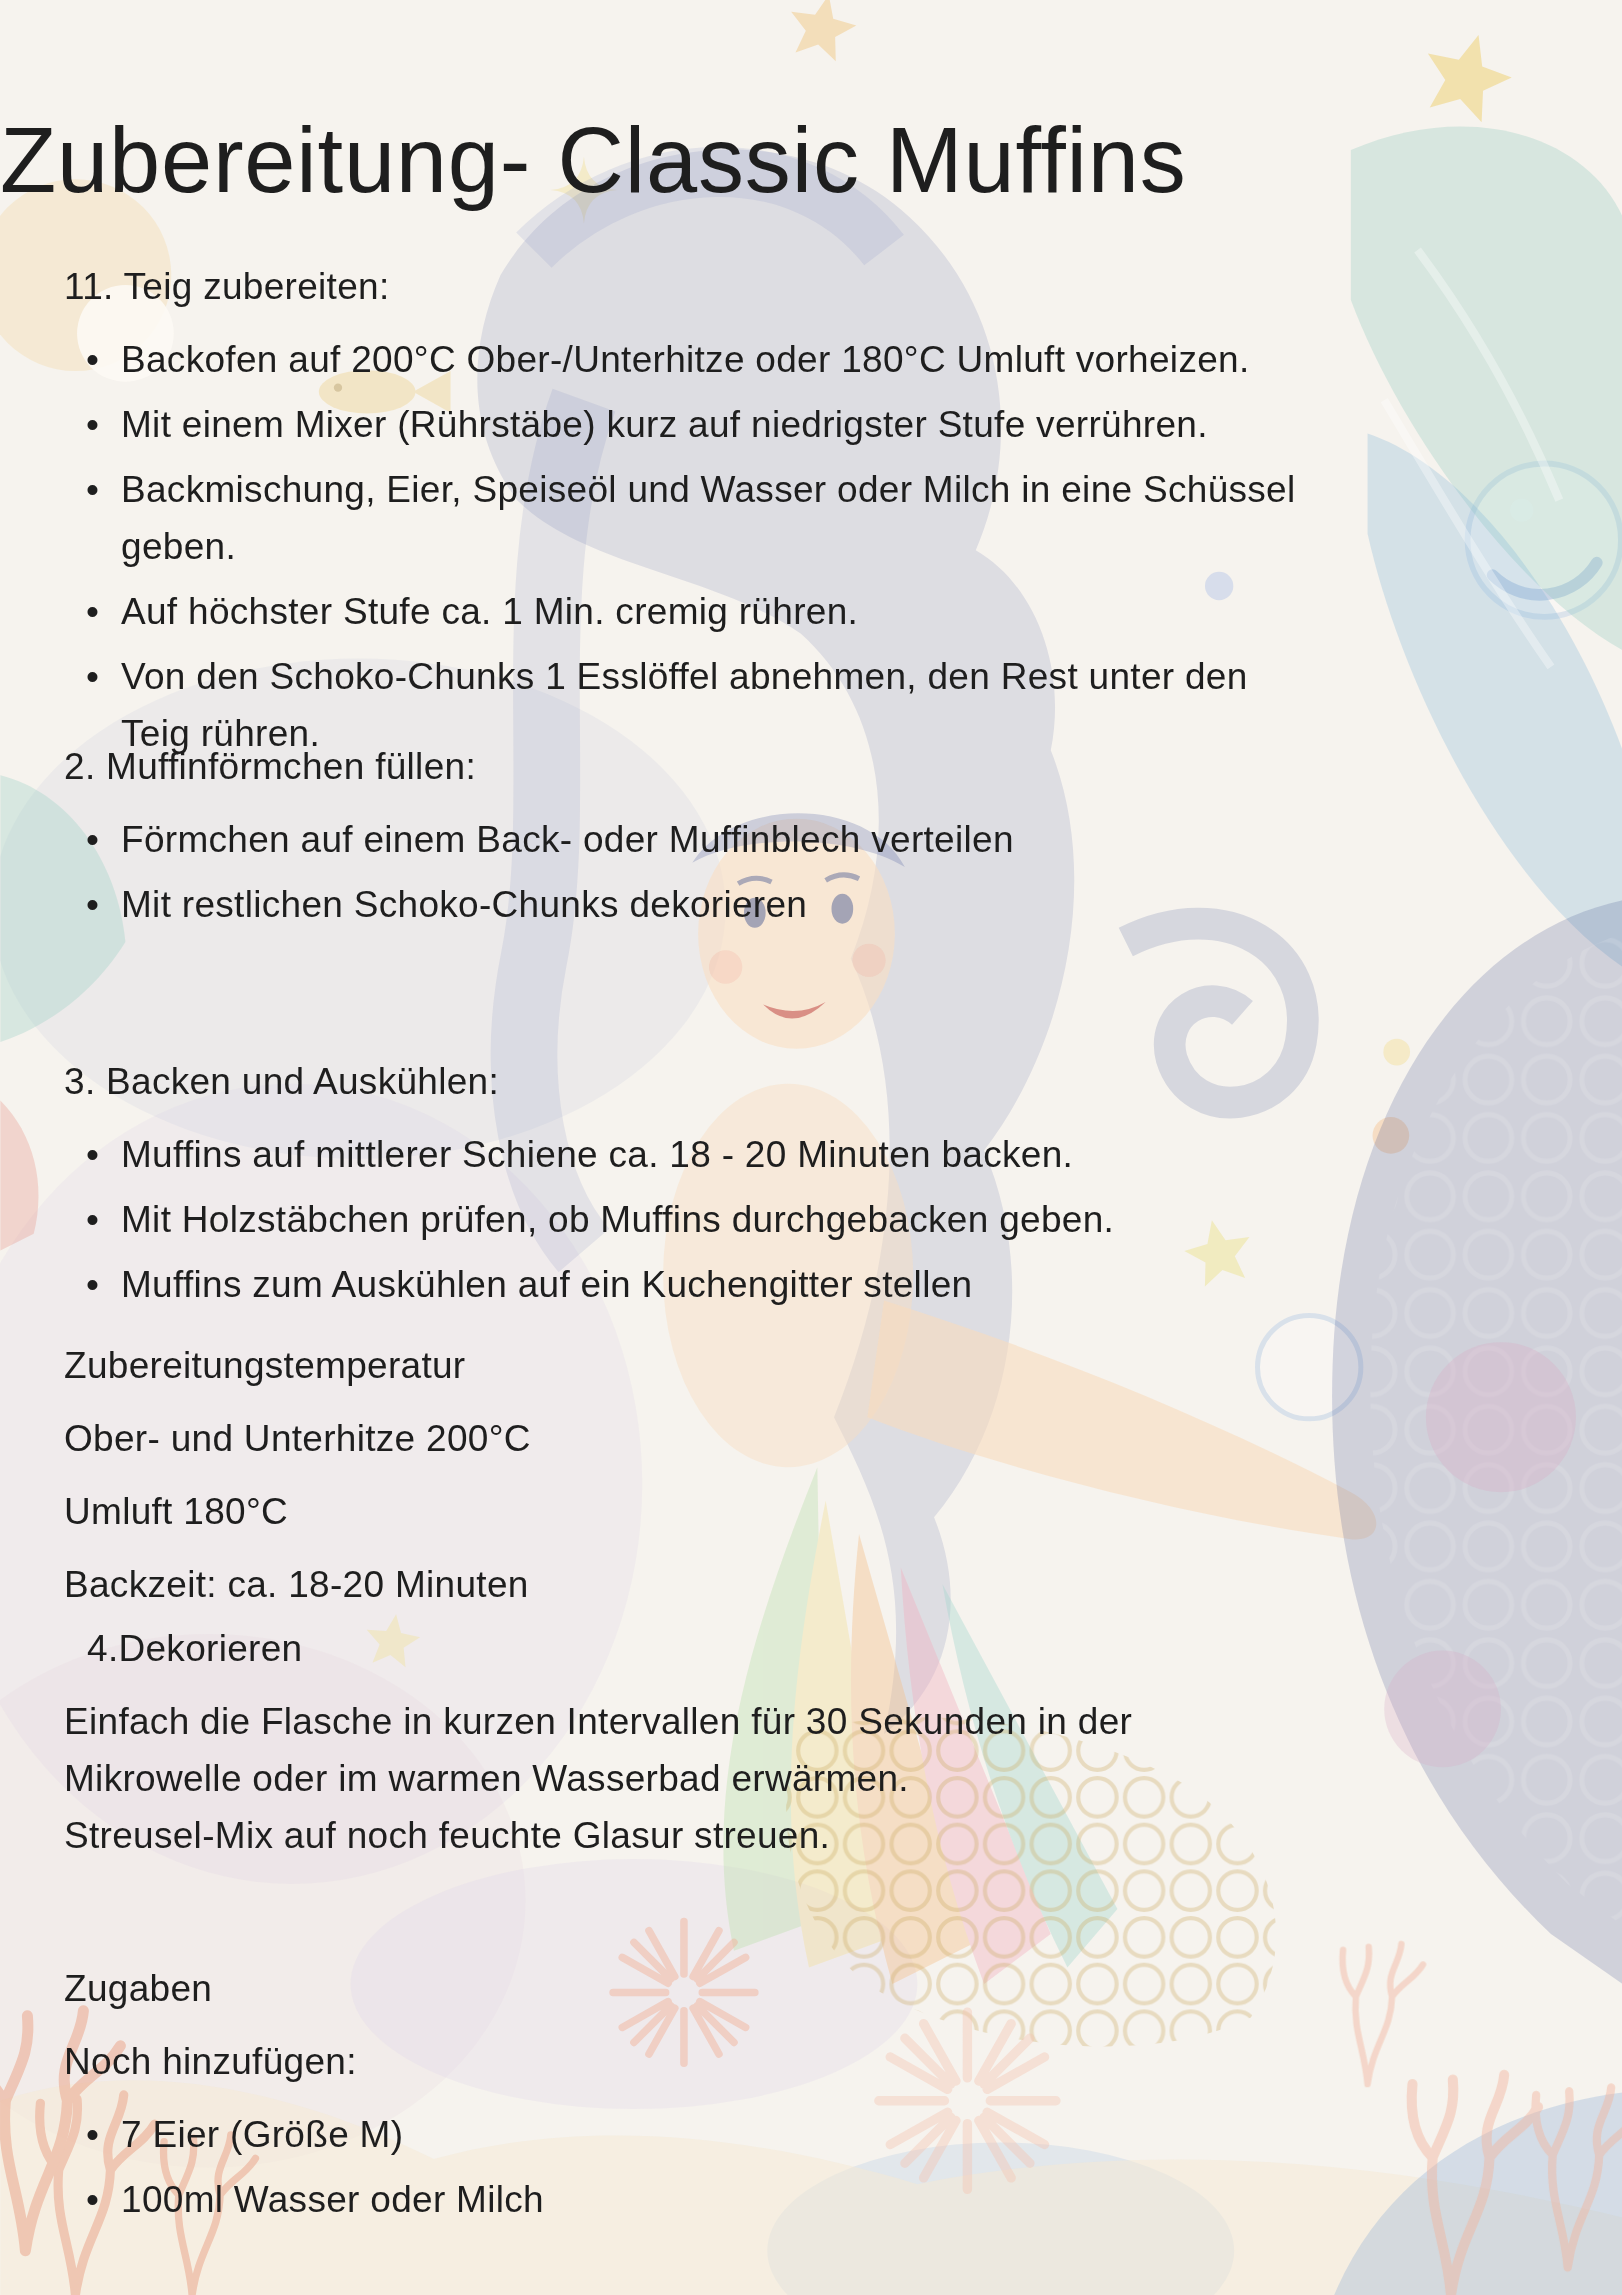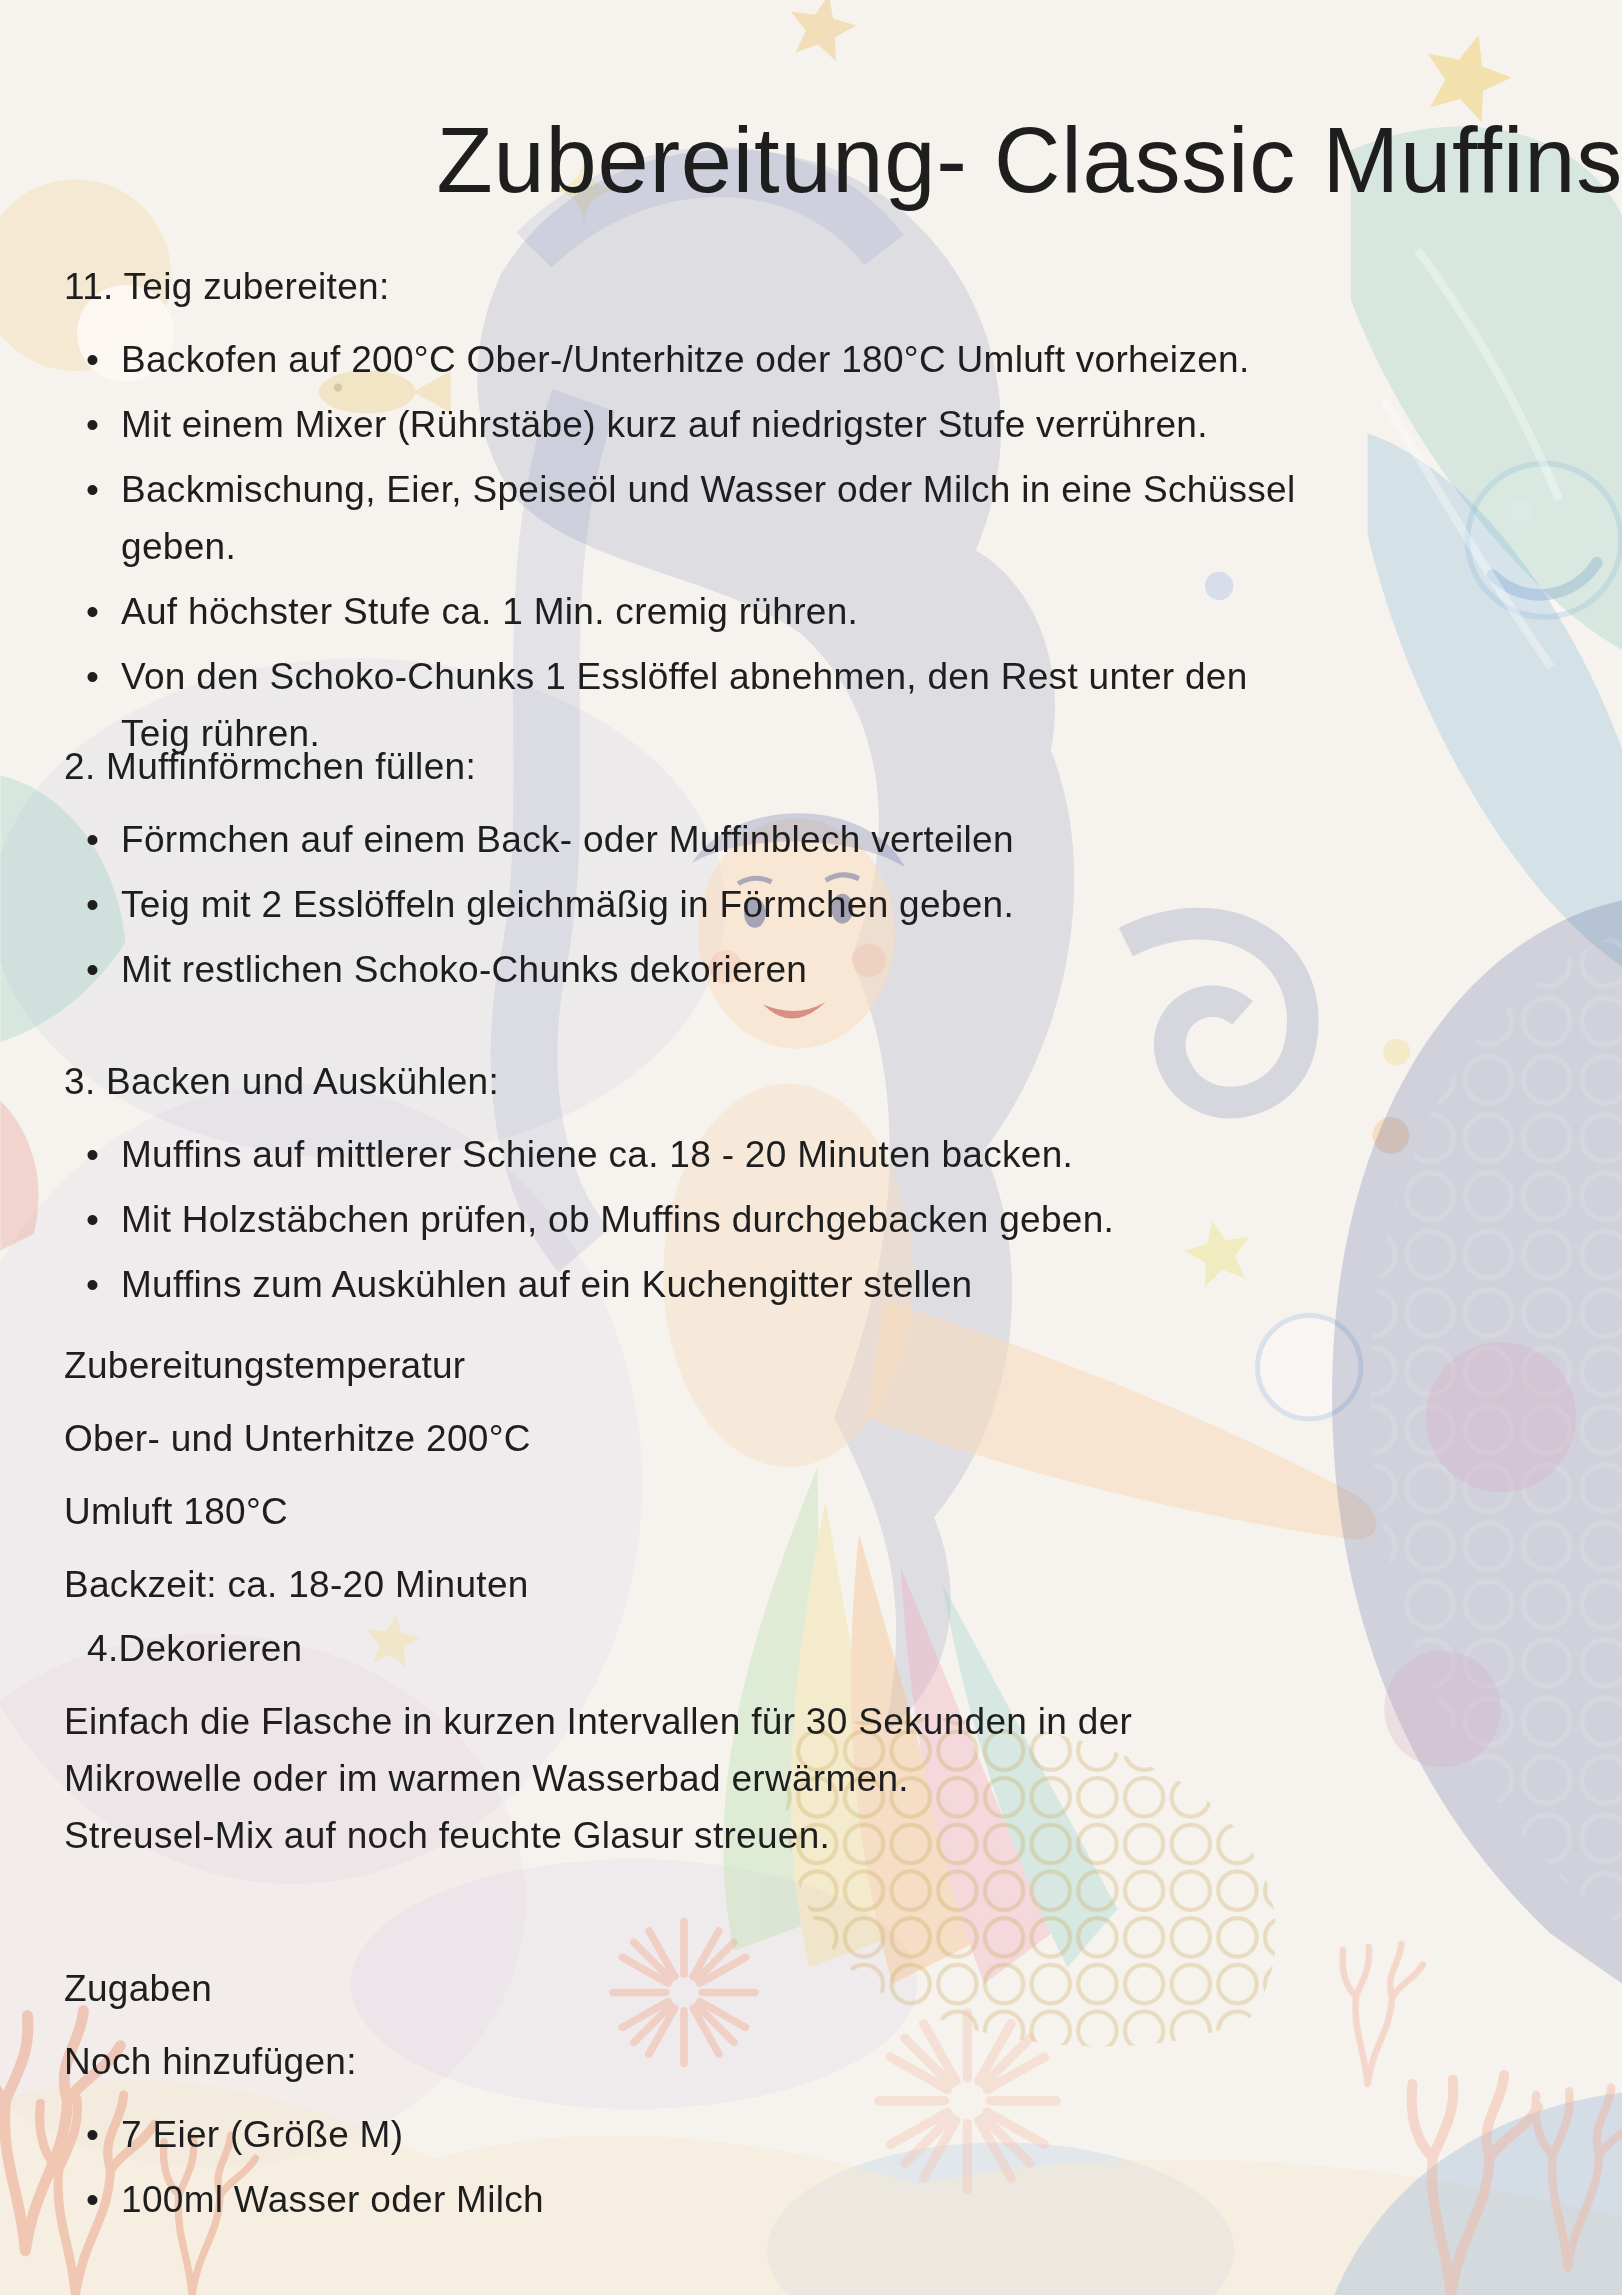--- a/index.html
+++ b/index.html
@@ -5,21 +5,21 @@
   html,body{margin:0;padding:0}
   body{
     width:1623px;height:2295px;position:relative;overflow:hidden;
     background:#f6f3ee;color:#1e1e1e;
     font-family:"Liberation Sans",sans-serif;
   }
   .bg{position:absolute;inset:0;width:1623px;height:2295px}
   .content{position:absolute;inset:0}
   h1.title{
     position:absolute;top:108px;left:0;width:100%;margin:0;
-    text-align:right;font-size:92px;font-weight:400;letter-spacing:0.8px;
+    text-align:left;font-size:92px;font-weight:400;letter-spacing:0.8px;
   }
   .block{
     position:absolute;left:48px;width:1459px;
     font-size:37px;line-height:57px;letter-spacing:0.3px;
   }
   .block p{margin:16px;white-space:pre-line}
   .block p.indent{padding-left:23px}
   ul.steps{margin:0;padding:0;list-style:none}
   ul.steps li{
     position:relative;padding-left:73px;white-space:pre-line;margin-top:8px;
@@ -162,21 +162,20 @@
         <li>Von den Schoko-Chunks 1 Esslöffel abnehmen, den Rest unter den
 Teig rühren.</li>
       </ul>
   </section>
 
   <section class="block b-formchen">
     <p class="head">2. Muffinförmchen füllen:</p>
     <ul class="steps">
 
     <li>Förmchen auf einem Back- oder Muffinblech verteilen</li>
-        <li>Teig mit 2 Esslöffeln gleichmäßig in Förmchen geben.</li>
         <li>Mit restlichen Schoko-Chunks dekorieren</li>
       </ul>
   </section>
 
   <section class="block b-backen">
     <p class="head">3. Backen und Auskühlen:</p>
     <ul class="steps">
 
     <li>Muffins auf mittlerer Schiene ca. 18 - 20 Minuten backen.</li>
         <li>Mit Holzstäbchen prüfen, ob Muffins durchgebacken geben.</li>

